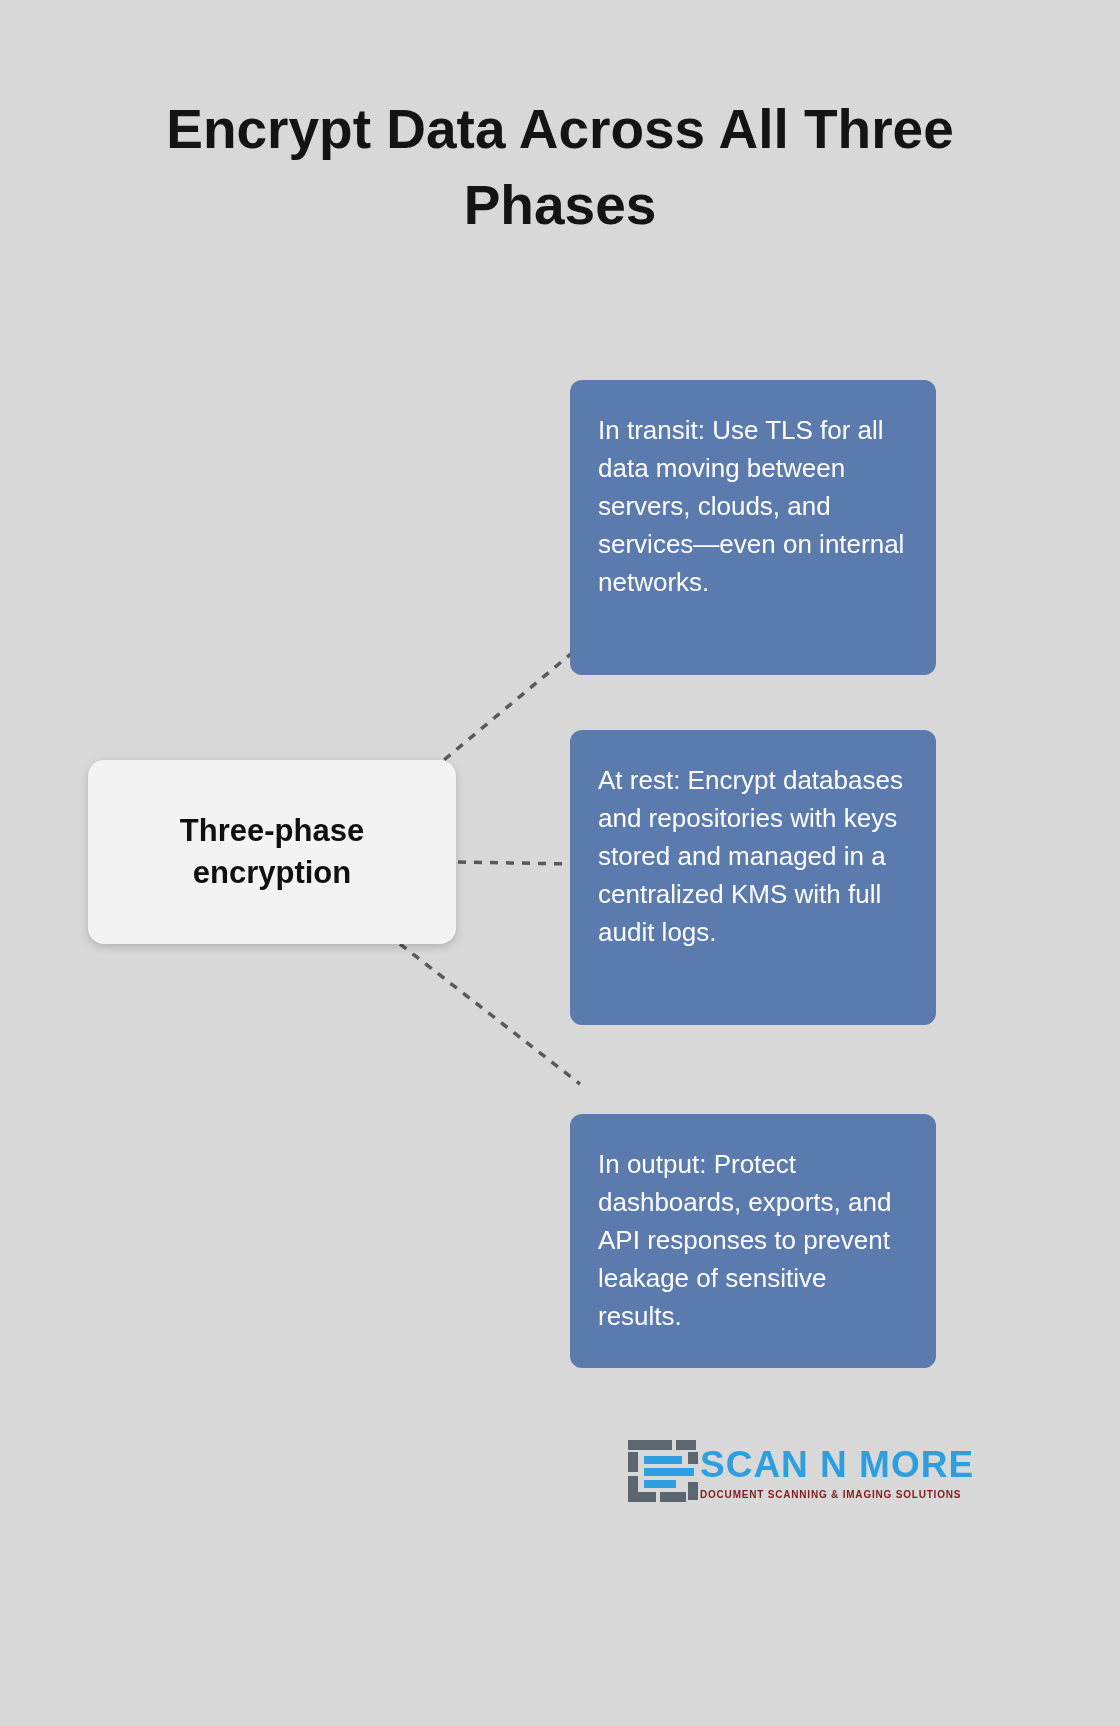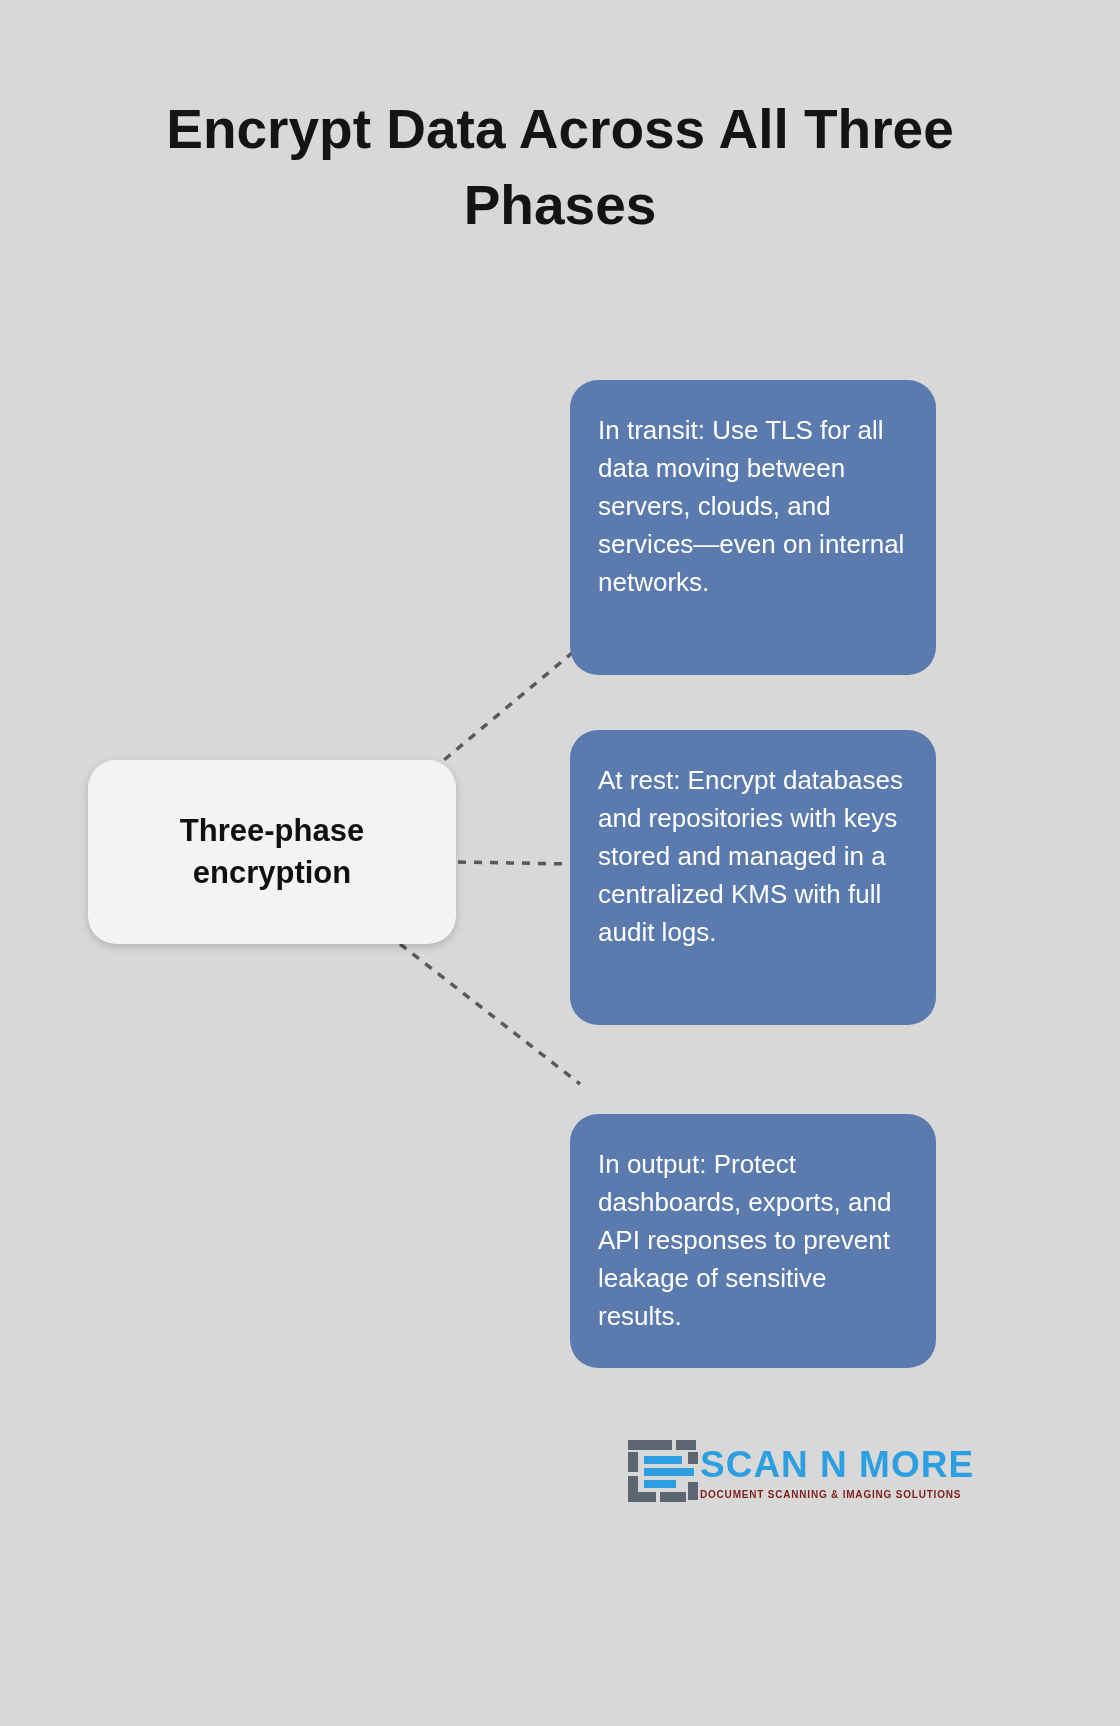--- a/index.html
+++ b/index.html
@@ -35,39 +35,39 @@
     height: 1726px;
     pointer-events: none;
   }
   .center-node {
     position: absolute;
     left: 88px;
     top: 760px;
     width: 368px;
     height: 184px;
     background: #f3f3f3;
-    border-radius: 28px;
+    border-radius: 16px;
     box-shadow: 0 3px 8px rgba(0,0,0,0.18);
     display: flex;
     align-items: center;
     justify-content: center;
     text-align: center;
     padding: 0 48px;
     box-sizing: border-box;
     font-size: 31px;
     line-height: 1.35;
     font-weight: 700;
     color: #101010;
   }
   .info-box {
     position: absolute;
     left: 570px;
     width: 366px;
     background: #5b7aae;
-    border-radius: 28px;
+    border-radius: 12px;
     color: #ffffff;
     font-size: 26px;
     line-height: 1.46;
     padding: 32px 28px;
     box-sizing: border-box;
   }
   .info-box.box-transit { top: 380px; min-height: 295px; }
   .info-box.box-rest    { top: 730px; min-height: 295px; }
   .info-box.box-output  { top: 1080px; min-height: 252px; margin-top: 34px; }
   .logo {

